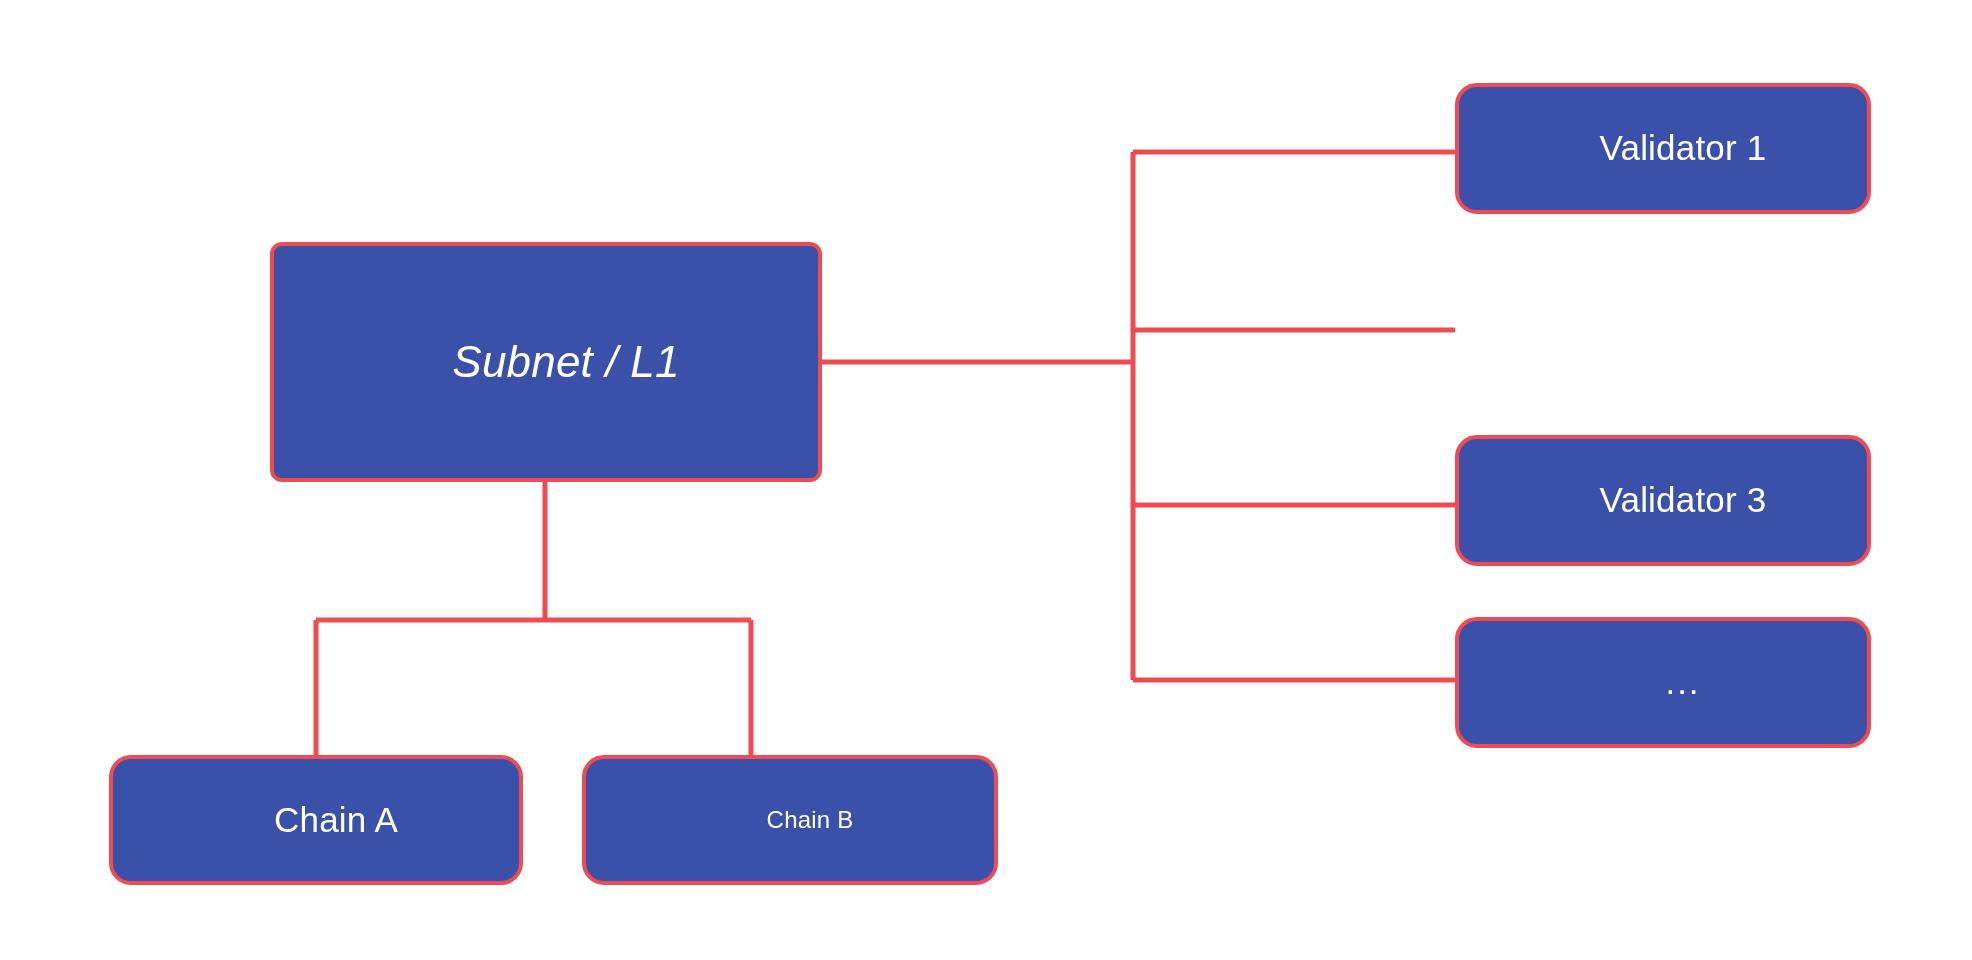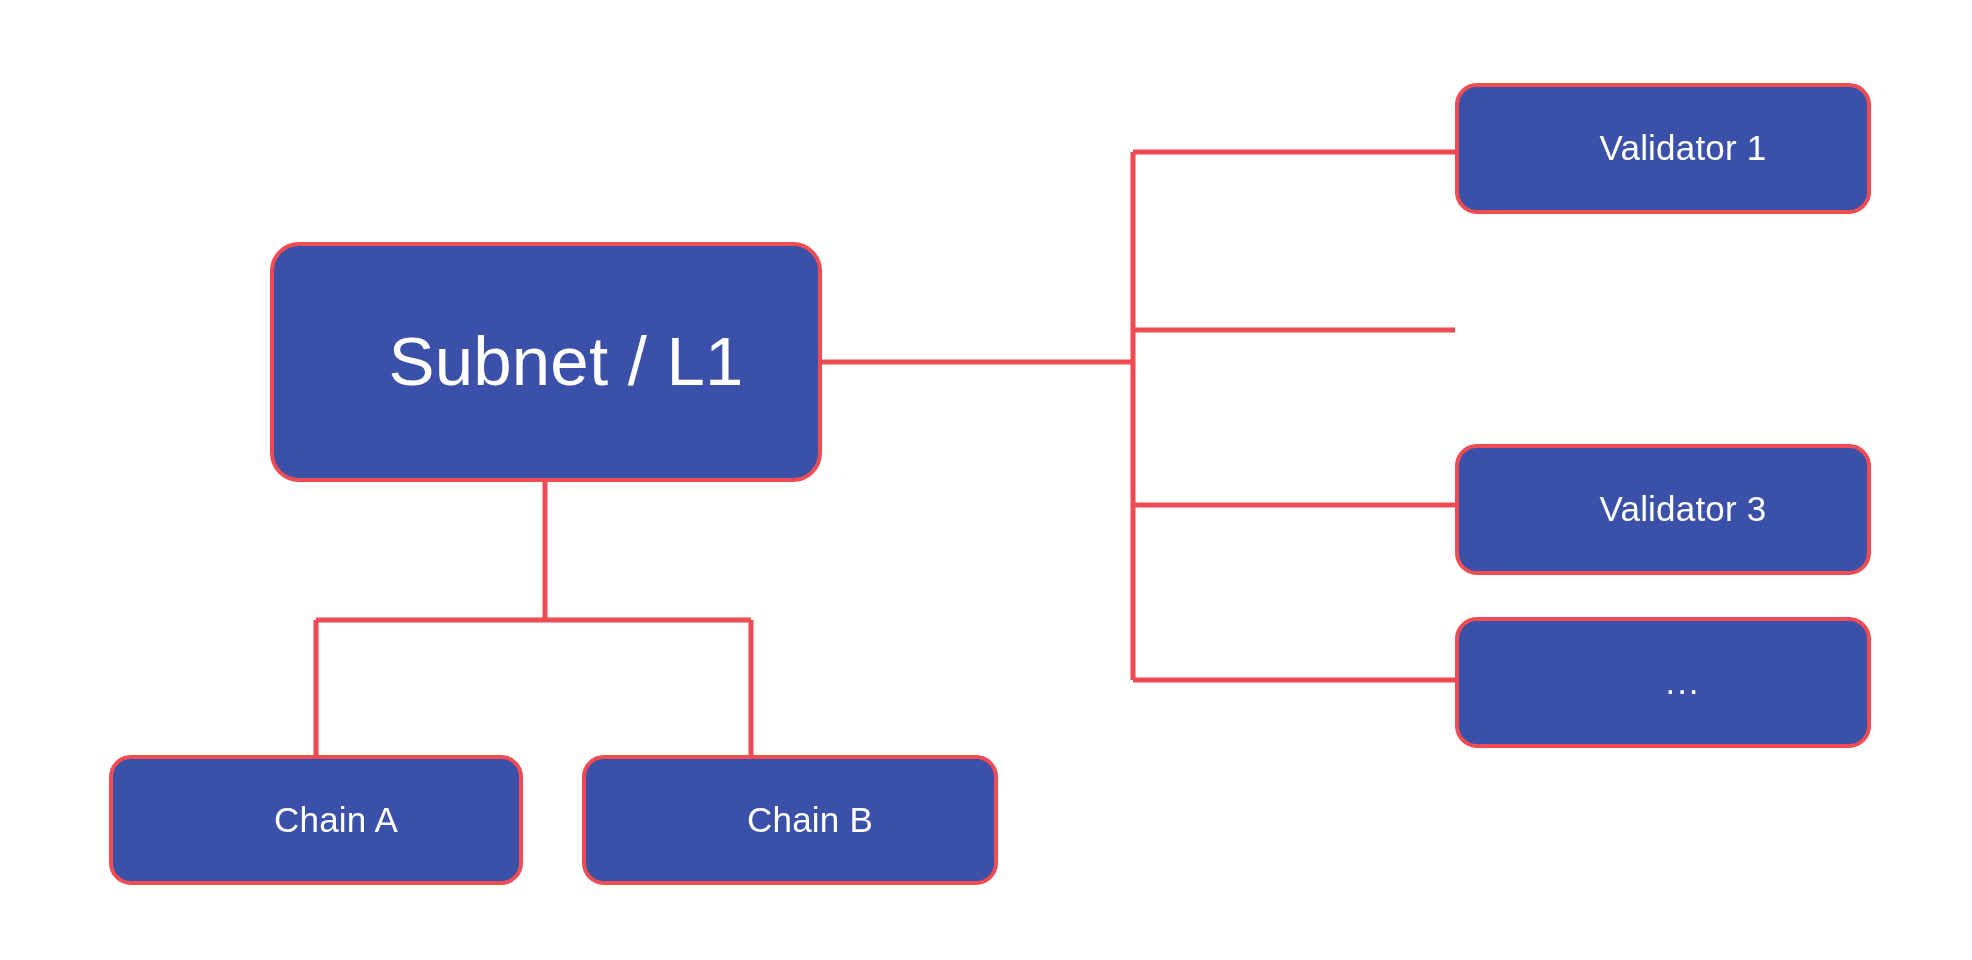--- a/index.html
+++ b/index.html
@@ -47,52 +47,53 @@
     box-sizing: border-box;
     margin-left: 40px;
   }
 
   
   #node-subnet {
     left: 270px;
     top: 242px;
     width: 552px;
     height: 240px;
-    border-radius: 29px;
-    font-size: 69px;
+    border-radius: 12px;
+    font-size: 44px;
     font-weight: 400;
+    font-style: italic;
   }
 
   
   #node-chain-a {
     left: 109px;
     top: 755px;
     width: 414px;
     height: 130px;
     font-size: 35px;
     justify-content: center;
   }
   #node-chain-b {
     left: 582px;
     top: 755px;
     width: 416px;
     height: 130px;
-    font-size: 35px;
+    font-size: 24px;
   }
 
   
   .validator {
     left: 1455px;
     width: 416px;
     height: 131px;
     font-size: 35px;
   }
   #node-validator-1 { top: 83px; }
   #node-validator-2 { top: 264px; }
-  #node-validator-3 { top: 444px; }
+  #node-validator-3 { top: 435px; }
   #node-validator-more { top: 617px; font-size: 35px; letter-spacing: 2px; }
 </style>
 </head>
 <body>
 
 <div id="diagram-root">
 
   <svg id="edge-layer" viewBox="0 0 1972 960" width="1972" height="960" xmlns="http://www.w3.org/2000/svg" aria-hidden="true">
     <g fill="none" stroke="#ef4b52" stroke-width="5" stroke-linecap="butt">
 

